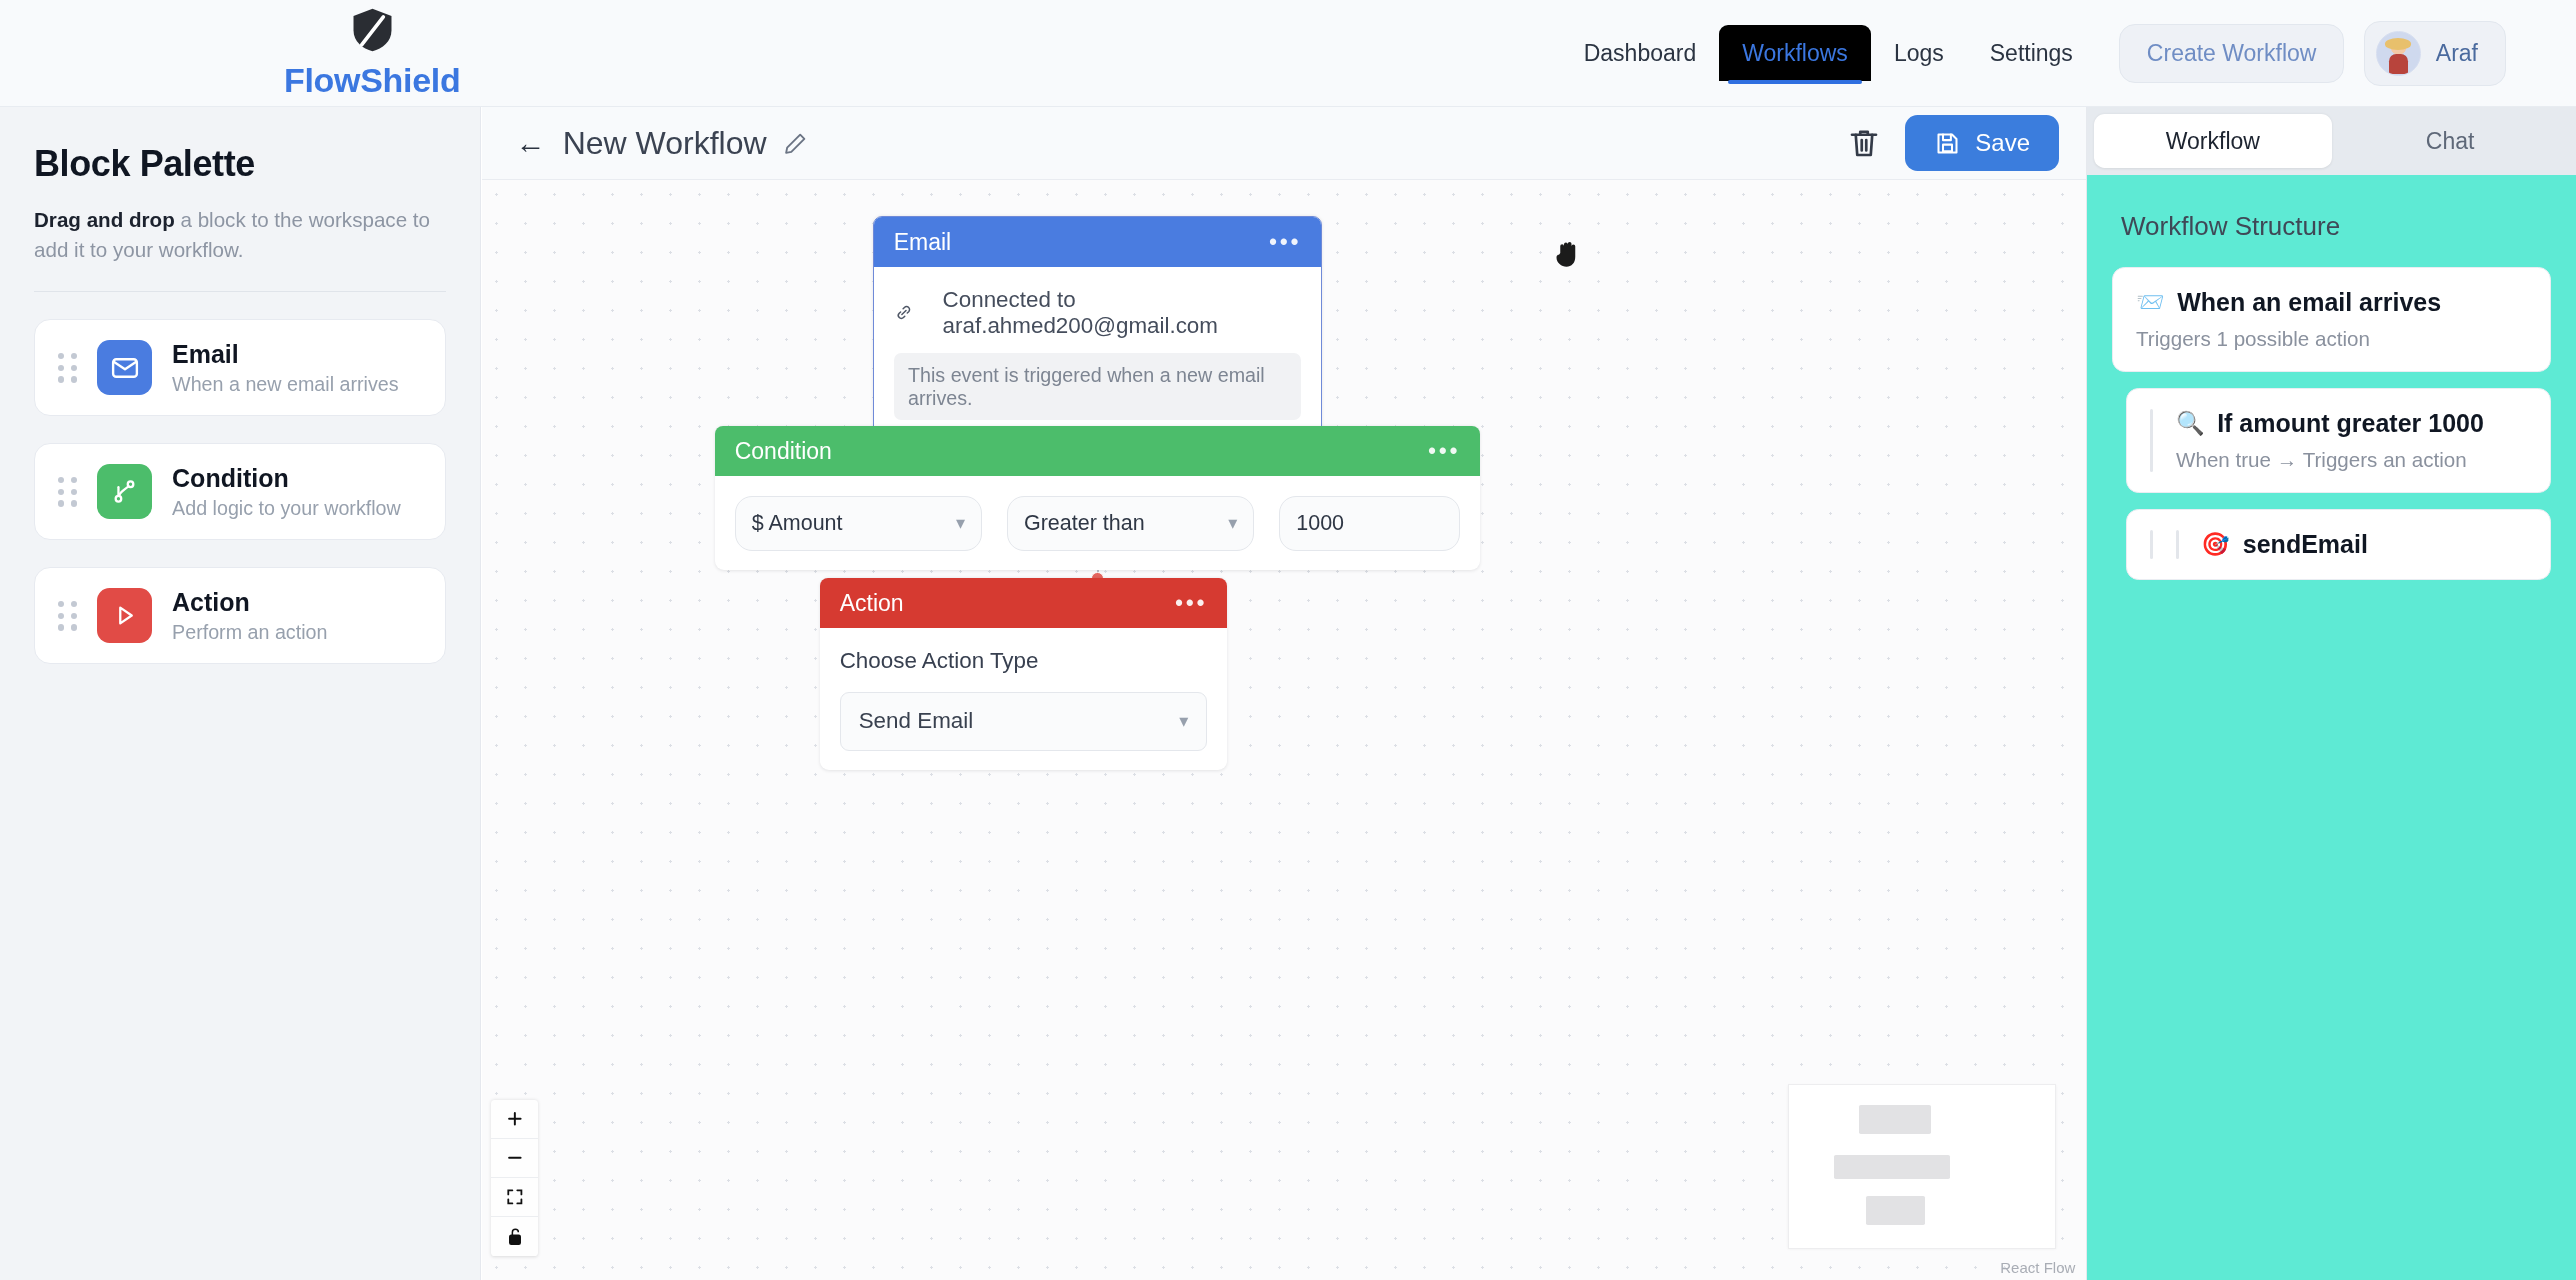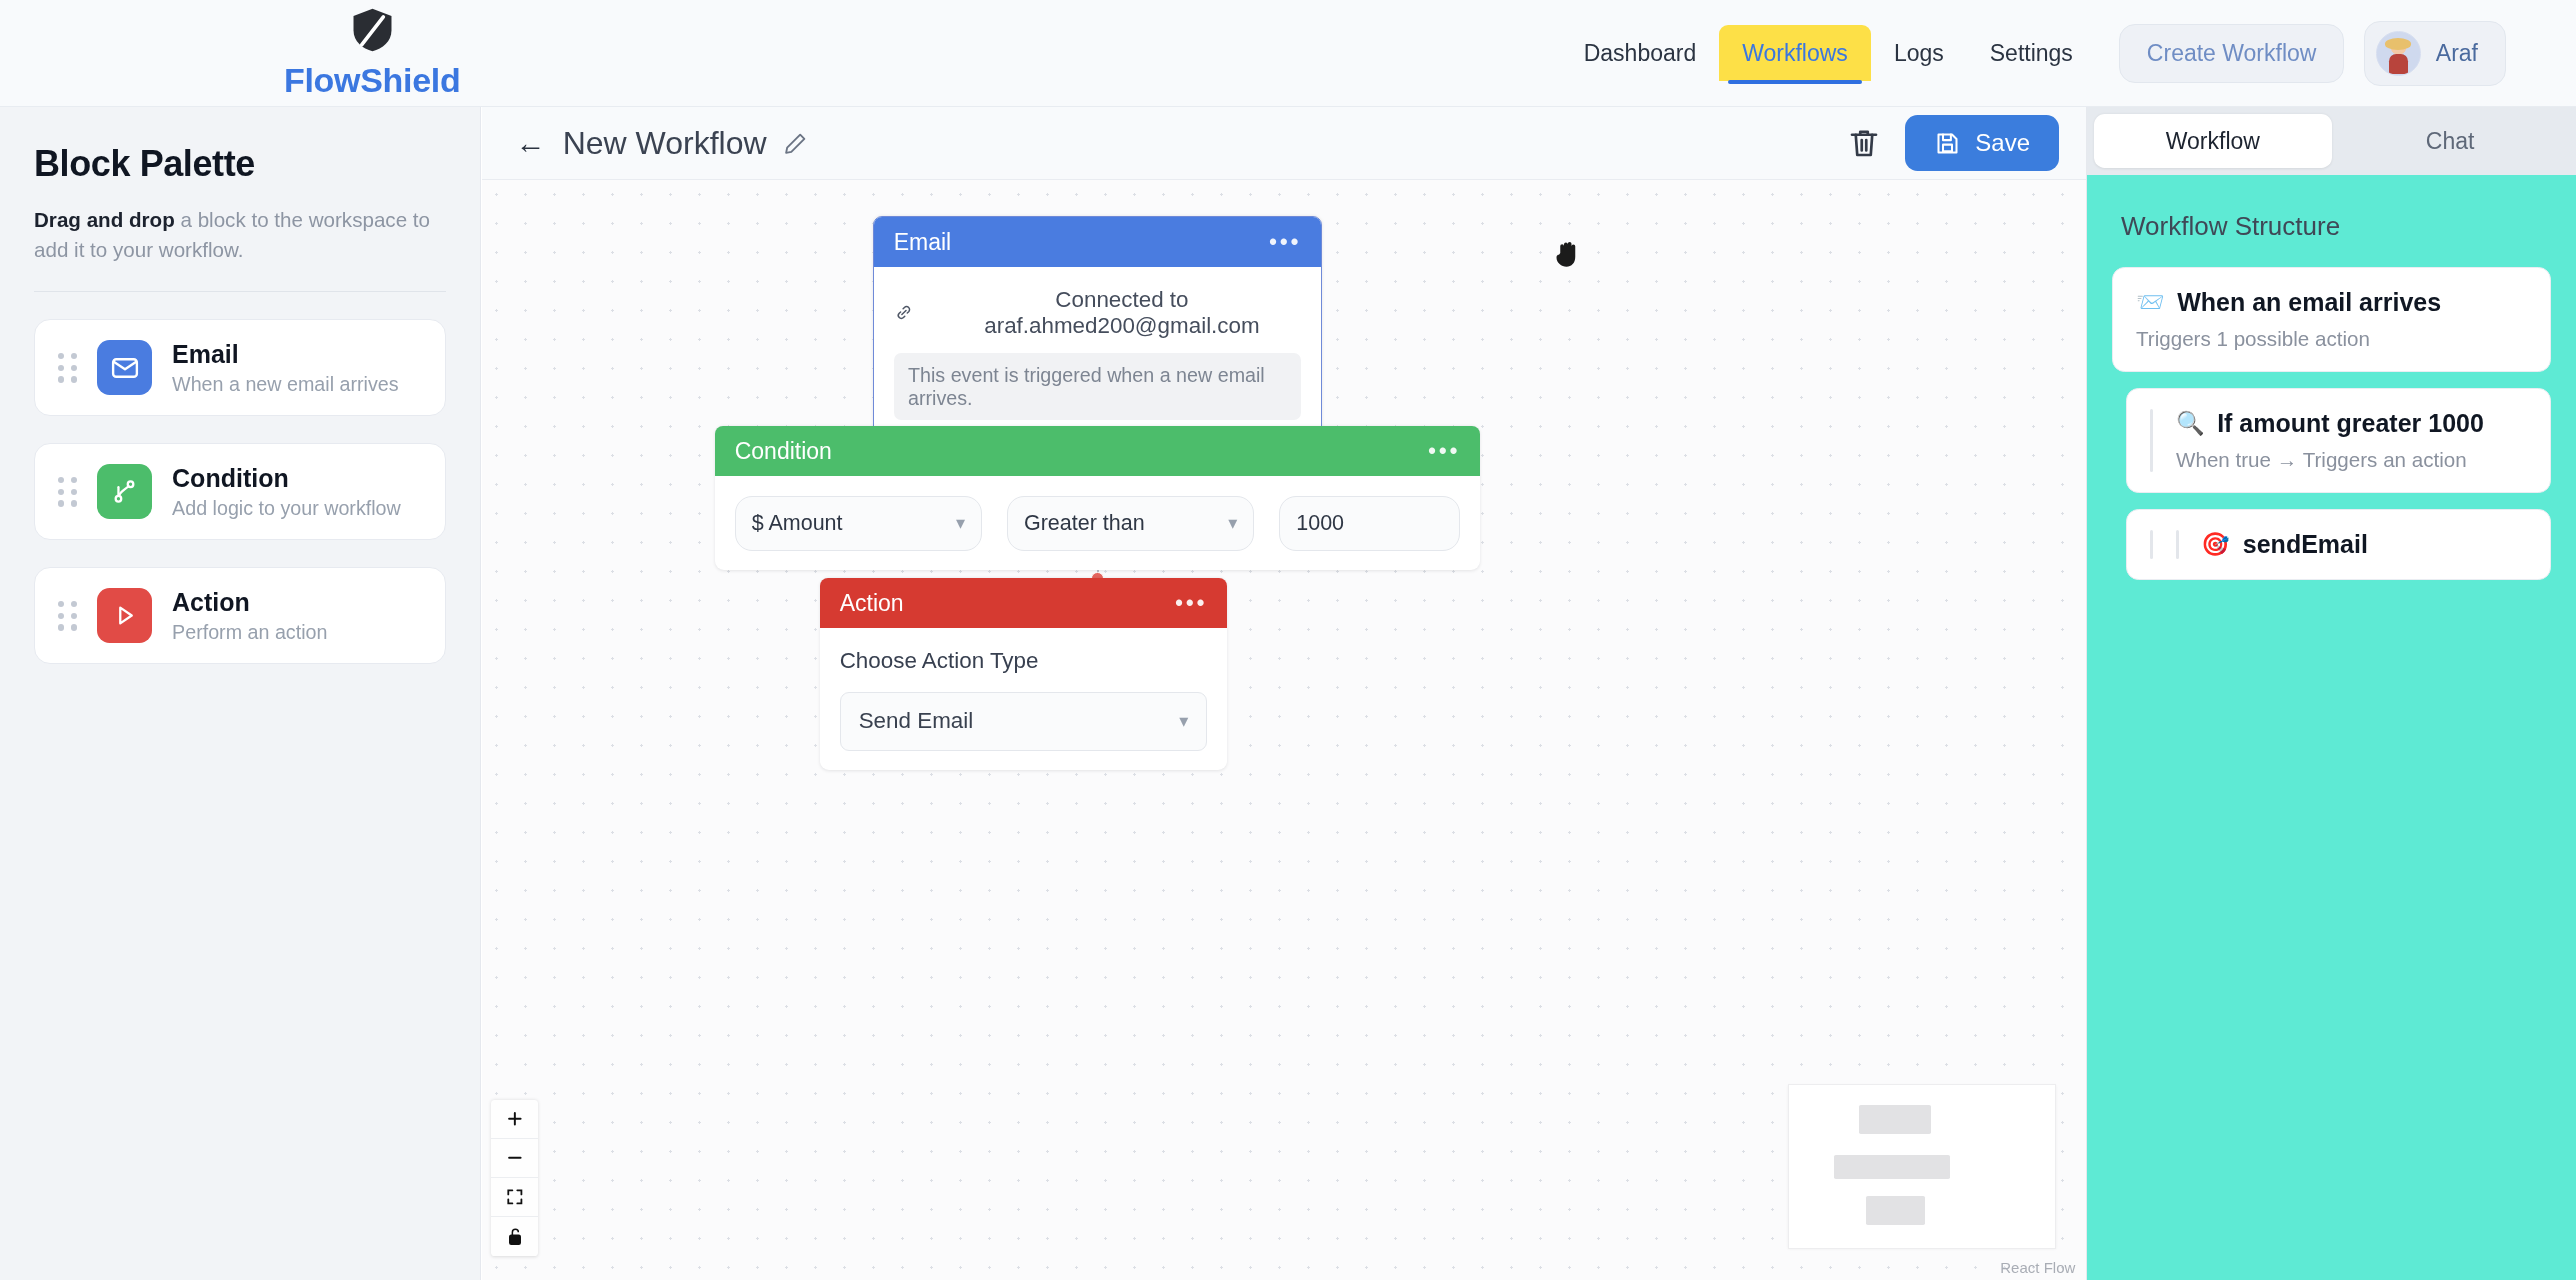--- a/index.html
+++ b/index.html
@@ -25,21 +25,21 @@
   }
   .nav-right {
     margin-left: auto; margin-right: 70px;
     display: flex; align-items: center; gap: 0;
   }
   .nav-link {
     font-size: 23px; color: #2b3442; padding: 14.3px 23px;
     position: relative; white-space: nowrap;
   }
   .nav-link.active {
-    color: #3b77e0; background: #fde047; border-radius: 9px 9px 0 0;
+    color: #3b77e0; background: #000000; border-radius: 9px 9px 0 0;
   }
   .nav-link.active::after {
     content: ""; position: absolute; left: 9px; right: 9px; bottom: -3.6px;
     height: 4.5px; background: #2f6fe0; border-radius: 2.7px;
   }
   .btn-create {
     margin-left: 23px;
     font-size: 23px; color: #6f8dc4;
     background: #eef1f6; border: 0.9px solid #e2e7ee;
     border-radius: 16px; padding: 15px 27px; white-space: nowrap;
@@ -130,21 +130,21 @@
           box-shadow: 0 0.9px 3.6px rgba(16,22,34,.10); }
   .node-head {
     height: 50px; border-radius: 8px 8px 0 0;
     display: flex; align-items: center; padding: 0 19.7px;
     color: #fff; font-size: 23px; font-weight: 500;
   }
   .node-dots { margin-left: auto; letter-spacing: 2.7px; font-size: 23px; opacity: .92; }
   .node-body { padding: 19.7px; }
 
   .node-email { left: 391px; top: 36px; width: 449px; border: 0.9px solid #6f8ad8; }
-  .email-conn { display: flex; align-items: center; gap: 29px; font-size: 22.4px; color: #454d5c; text-align: center; }
+  .email-conn { display: flex; align-items: center; gap: 29px; font-size: 22.4px; color: #454d5c; }
   .email-note {
     margin-top: 14.3px; background: #f1f2f4; border-radius: 7.2px;
     padding: 10.7px 14.3px; font-size: 19.7px; color: #7d8592;
   }
 
   .node-cond { left: 233px; top: 246px; width: 765px; }
   .cond-row { display: flex; gap: 25px; align-items: center; }
   .field {
     height: 55px; border: 0.9px solid #e4e7ec; border-radius: 17px; background: #fafbfc;
     display: flex; align-items: center; padding: 0 16px; font-size: 21.5px; color: #2f3745;

